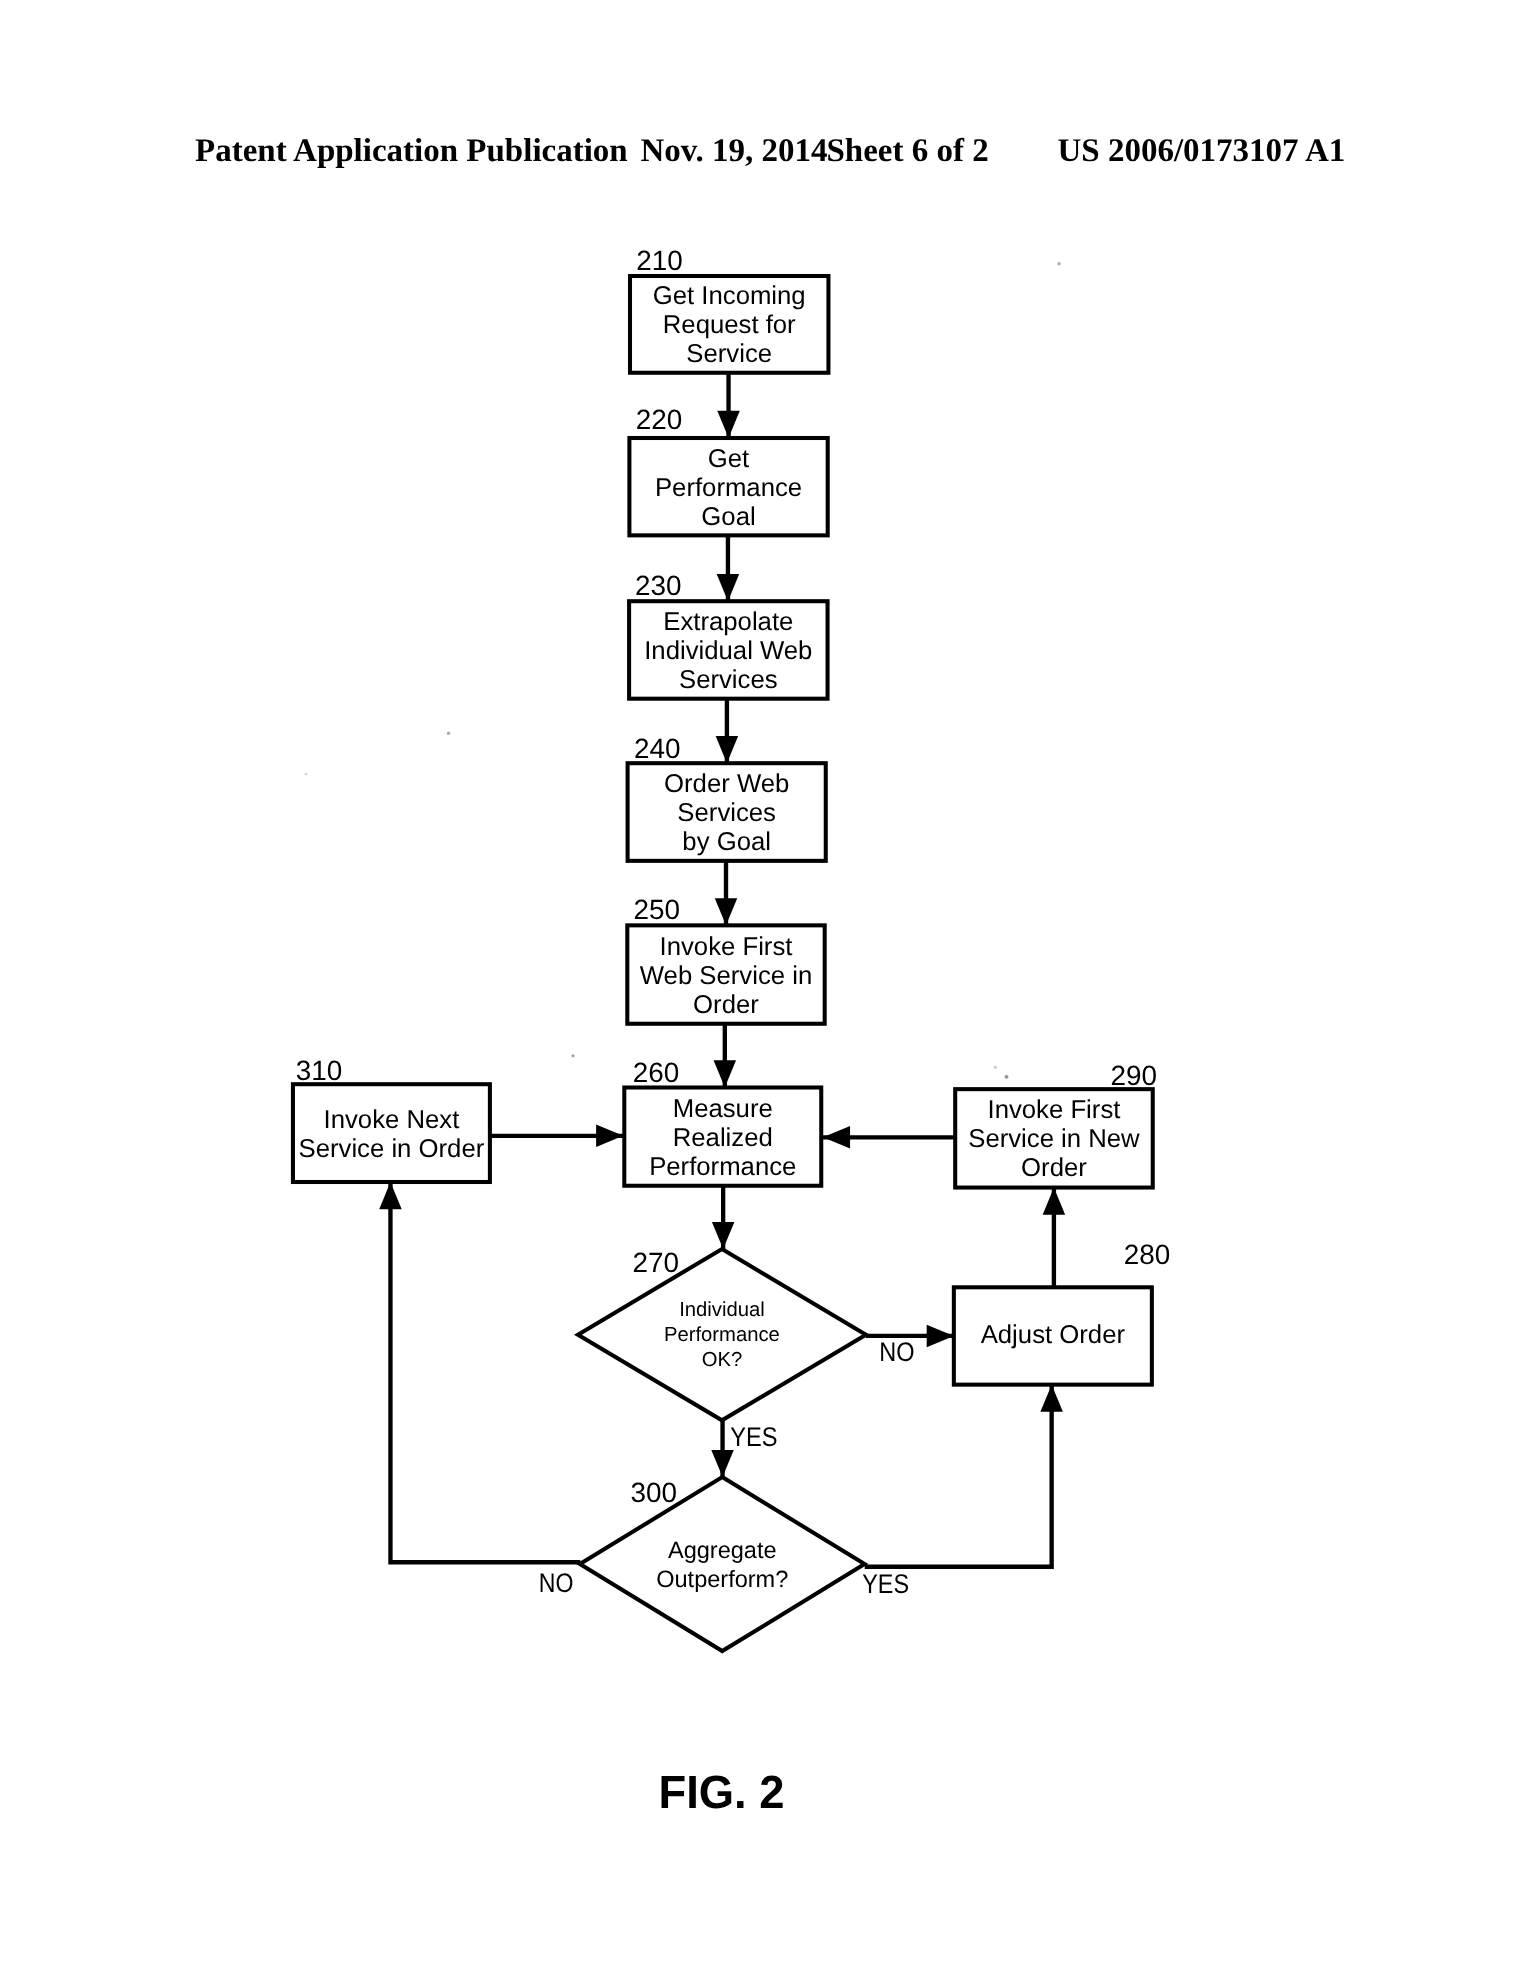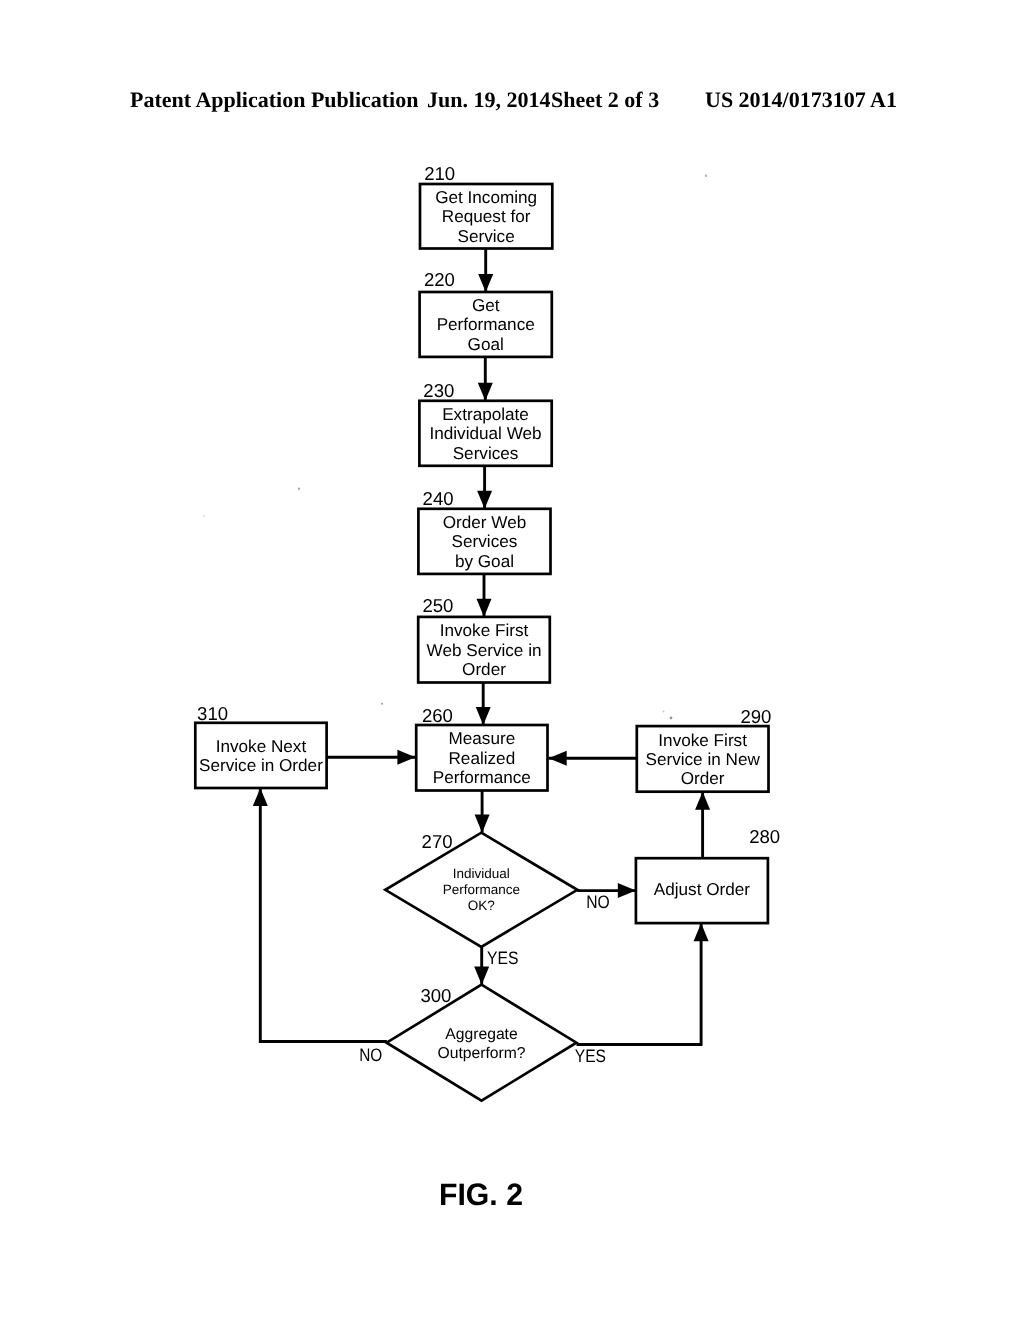--- a/index.html
+++ b/index.html
@@ -25,23 +25,23 @@
   .box-text{font-size:17.15px;}
   .small-text{font-size:15px;}
   .ref-num{font-size:18.6px;}
   .edge-label{font-size:18px;}
 </style>
 </head>
 <body>
 
 <div class="page-header">
   <span id="hdr-pub">Patent Application Publication</span>
-  <span id="hdr-date">Jun. 19, 2014</span>
-  <span id="hdr-sheet">Sheet 2 of 3</span>
-  <span id="hdr-doc">US 2014/0173107 A1</span>
+  <span id="hdr-date">Nov. 19, 2014</span>
+  <span id="hdr-sheet">Sheet 6 of 2</span>
+  <span id="hdr-doc">US 2006/0173107 A1</span>
 </div>
 
 <svg id="fig-svg" width="1024" height="1320" viewBox="0 0 1024 1320">
   <g id="edges" stroke="#000" stroke-width="2.9" fill="none" stroke-linecap="butt">
       <path d="M 485.7 248.5 L 485.7 292"></path>
       <path d="M 485.7 292 L 478.2 273.9 L 493.2 273.9 Z" fill="#000" stroke="none"></path>
       <path d="M 485.3 356.9 L 485.3 400.8"></path>
       <path d="M 485.3 400.8 L 477.8 382.7 L 492.8 382.7 Z" fill="#000" stroke="none"></path>
       <path d="M 484.6 465.8 L 484.6 508.8"></path>
       <path d="M 484.6 508.8 L 477.1 490.7 L 492.1 490.7 Z" fill="#000" stroke="none"></path>

